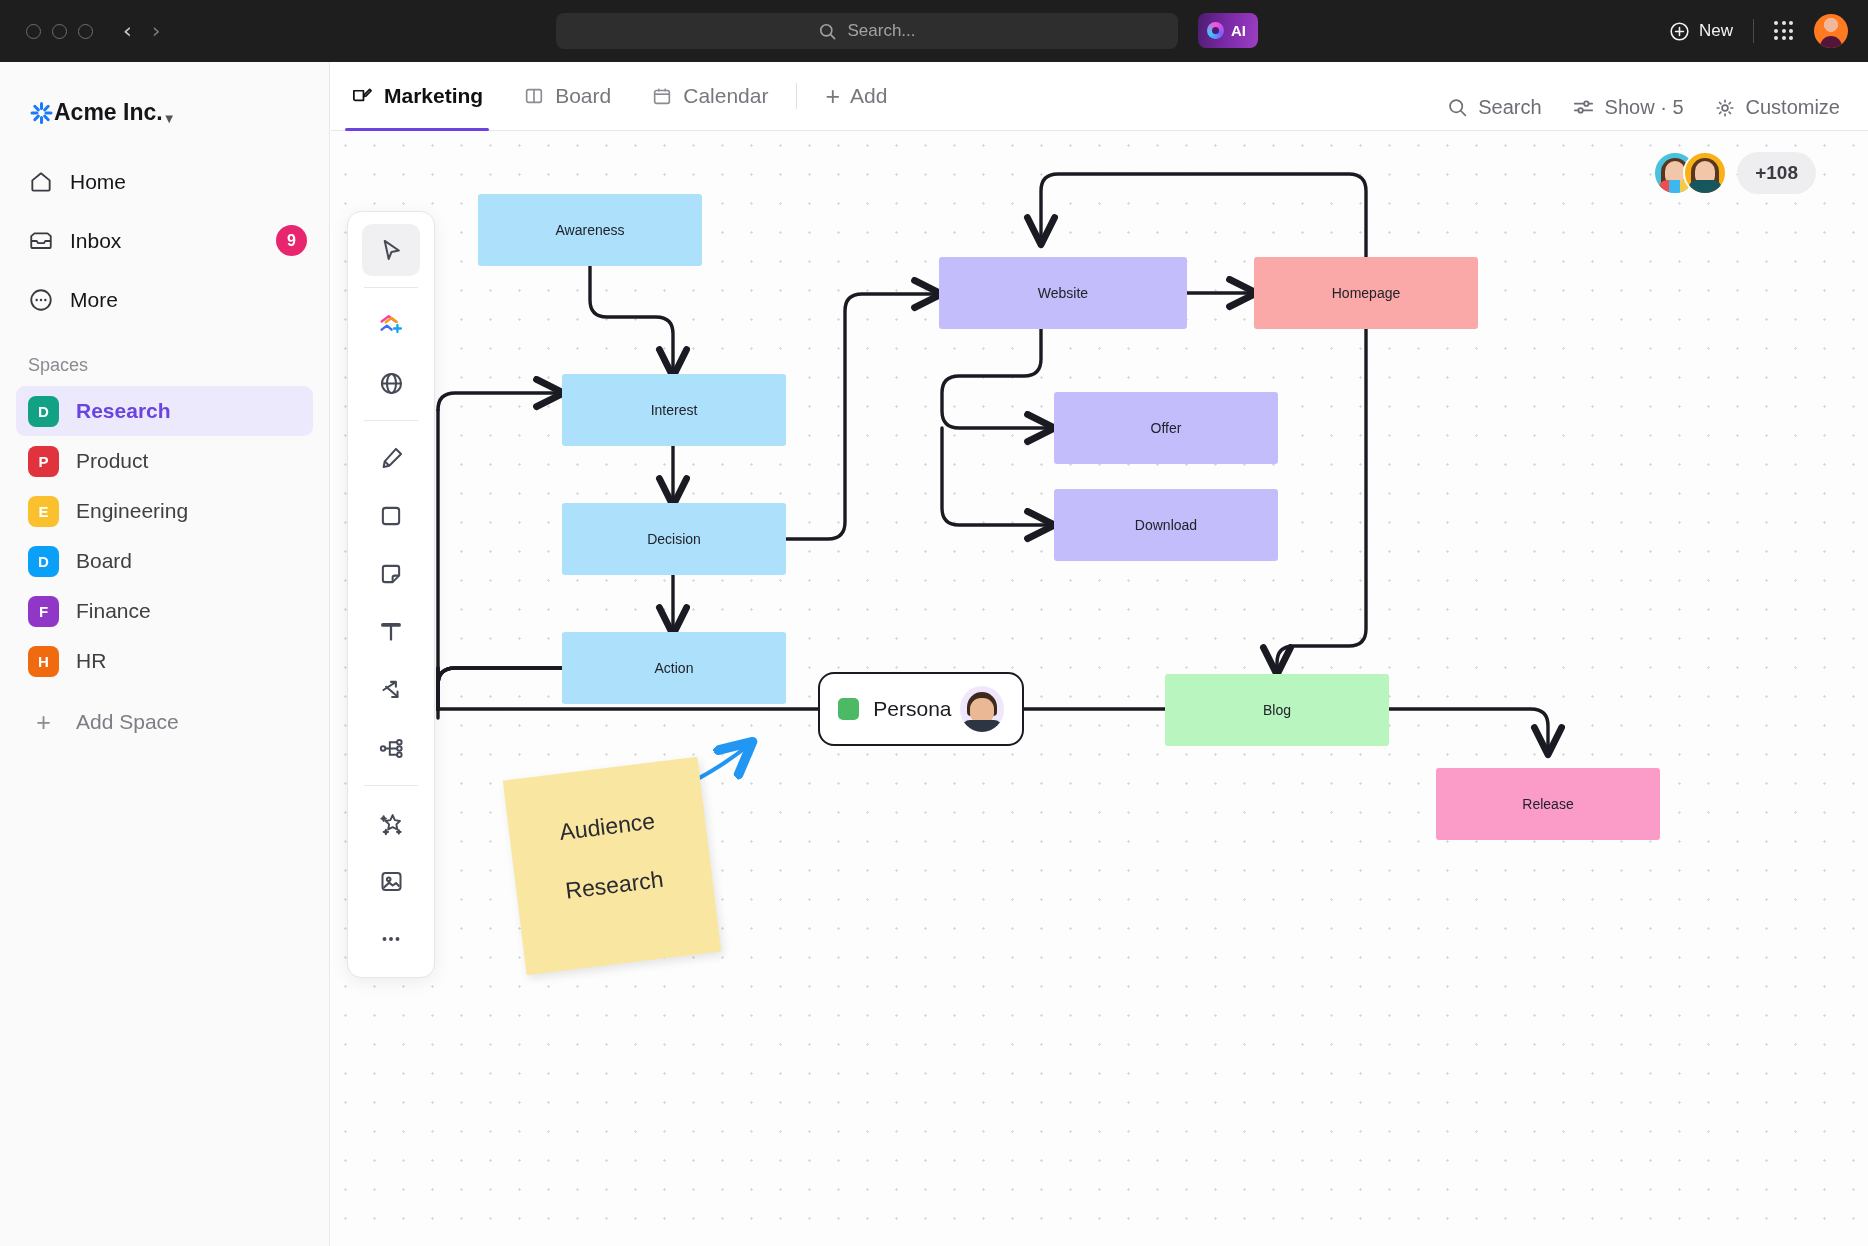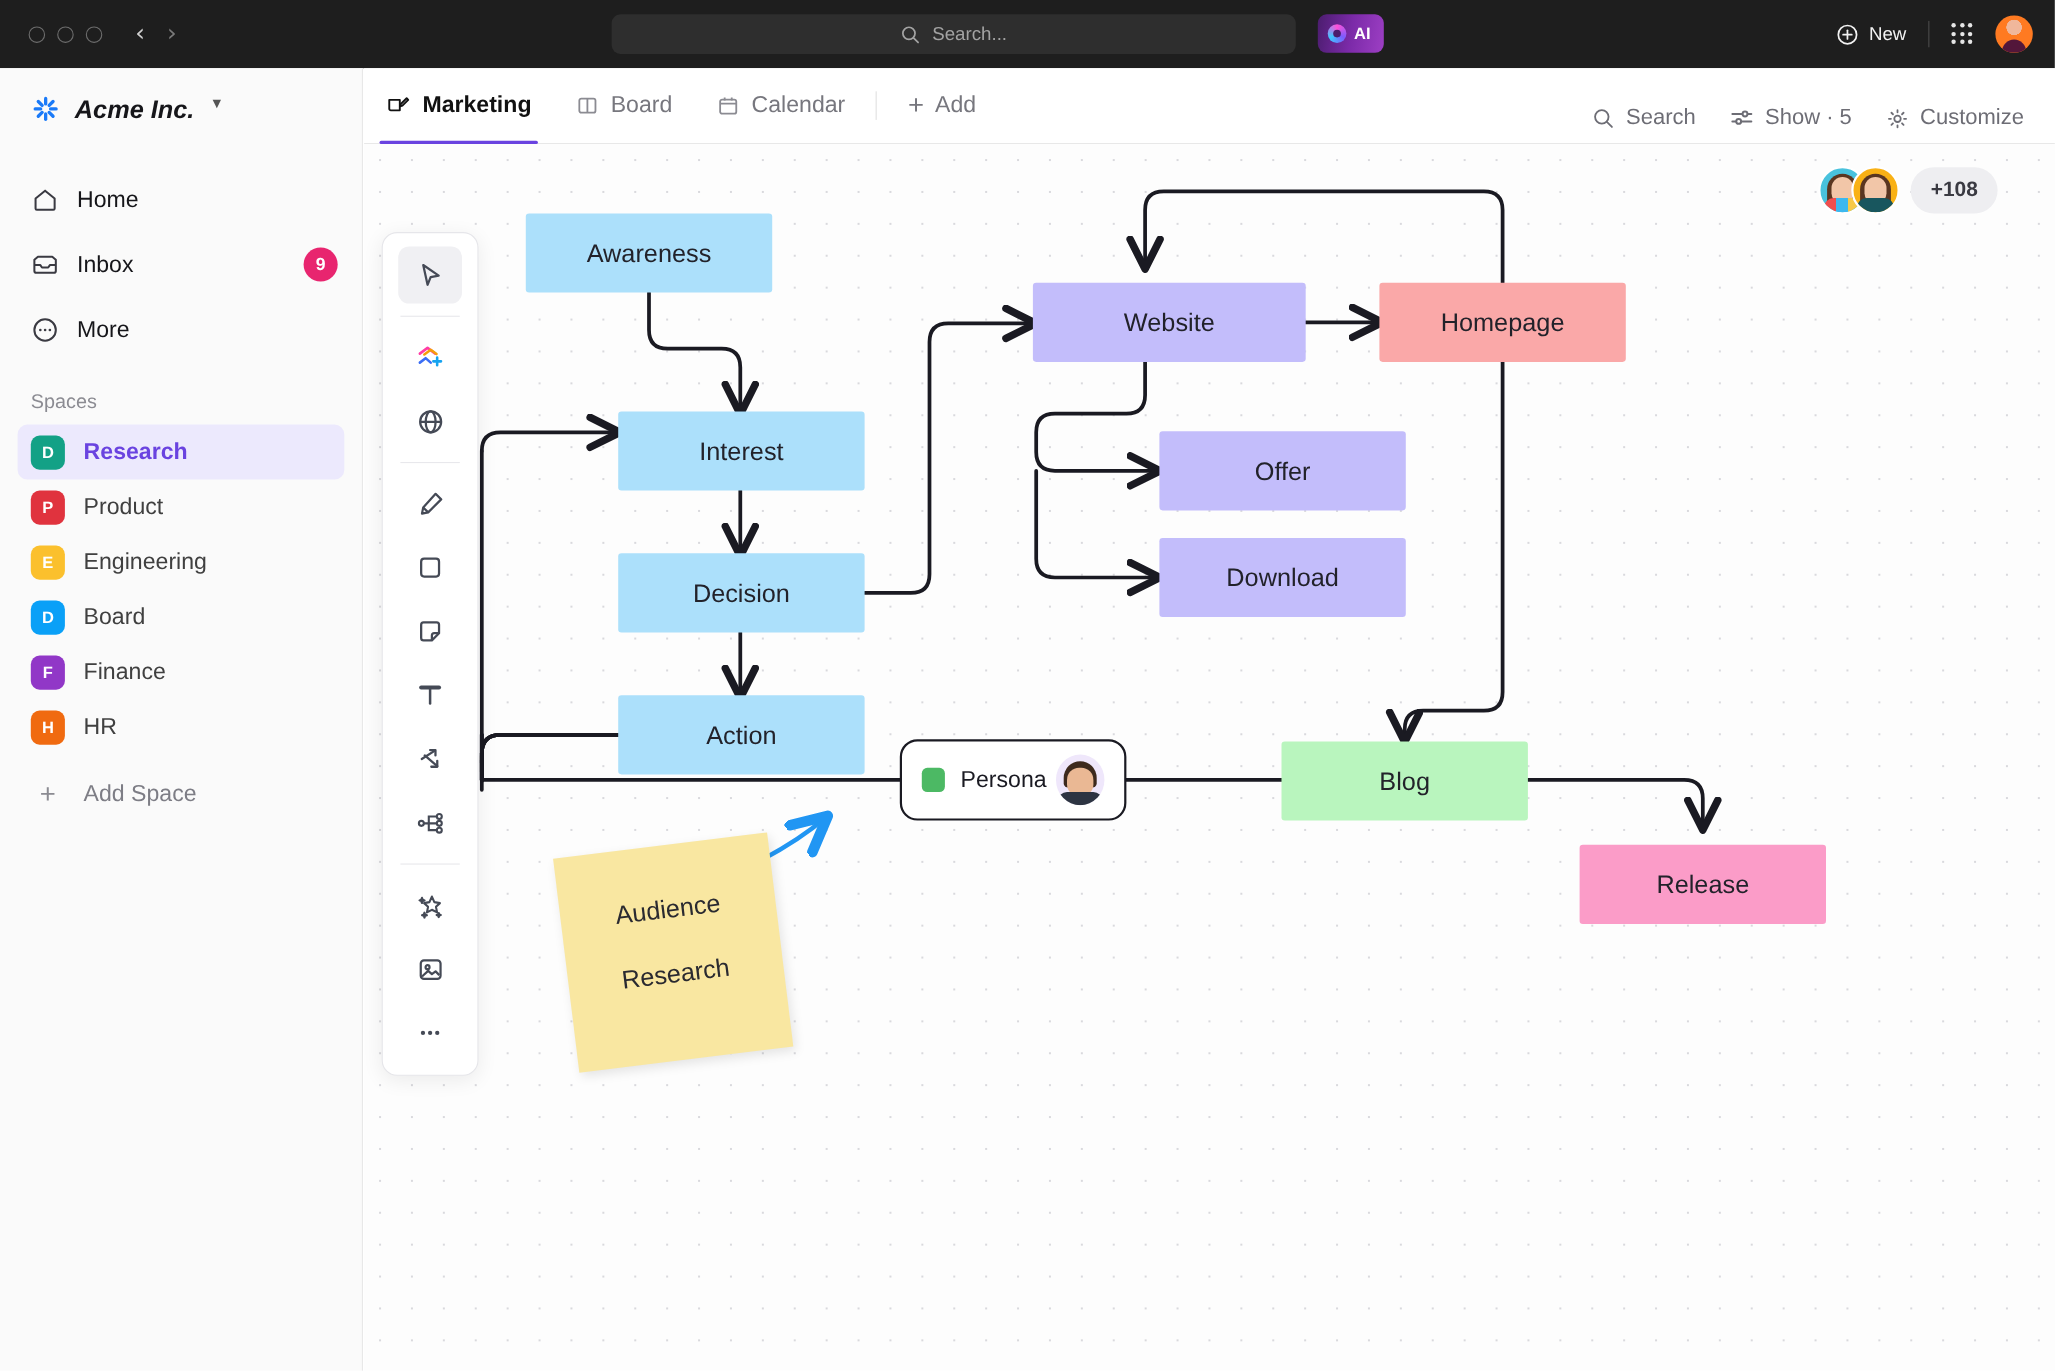--- a/index.html
+++ b/index.html
@@ -73,22 +73,22 @@
     background:#53163a; border-radius:11px 11px 0 0;
   }
 
   
   .sidebar {
     position: absolute; top: 62px; left: 0;
     width: 330px; height: 1184px;
     background: #fafafa; border-right: 1px solid #e8e8e8;
   }
   .ws-head {
-    display:flex; align-items:flex-start; gap:14px;
-    padding: 24px 0 0 28px; height: 64px; font-style: italic;
+    display:flex; align-items:flex-end; 
+    padding: 24px 0 0 28px; height: 64px;
   }
   .ws-name { font-size: 23px; font-weight: 700; color:#16161a; }
   .chev { color:#555; font-size:13px; }
   .sparkle { width: 26px; height: 26px; position: relative; }
   .sparkle i {
     position:absolute; left:11.5px; top:2px; width:3px; height:8px;
     background:#1a7af8; border-radius:2px; transform-origin: 1.5px 11px;
   }
   .navlist { margin-top: 26px; }
   .navrow {
@@ -202,21 +202,21 @@
   .tool {
     width: 58px; height: 52px; border-radius:10px;
     display:flex; align-items:center; justify-content:center; cursor:pointer;
   }
   .tool.sel { background:#f0f0f3; }
   .tooldiv { width:54px; height:1px; background:#e8e8ec; margin:5px 0; }
 
   
   .node {
     position:absolute; display:flex; align-items:center; justify-content:center;
-    font-size:23px; color:#22222a; border-radius:3px;
+    font-size:14px; color:#22222a; border-radius:3px;
   }
   .persona-card {
     position:absolute; background:#fff; border:2px solid #1a1a22;
     border-radius:16px; display:flex; align-items:center; gap:14px;
     padding: 0 18px;
   }
   .persona-dot { width:22px; height:22px; border-radius:5px; background:#4cb964; }
   .persona-lbl { font-size:21px; color:#1a1a22; }
   .persona-av {
     width:46px; height:46px; border-radius:50%; background:#efe7fb;

